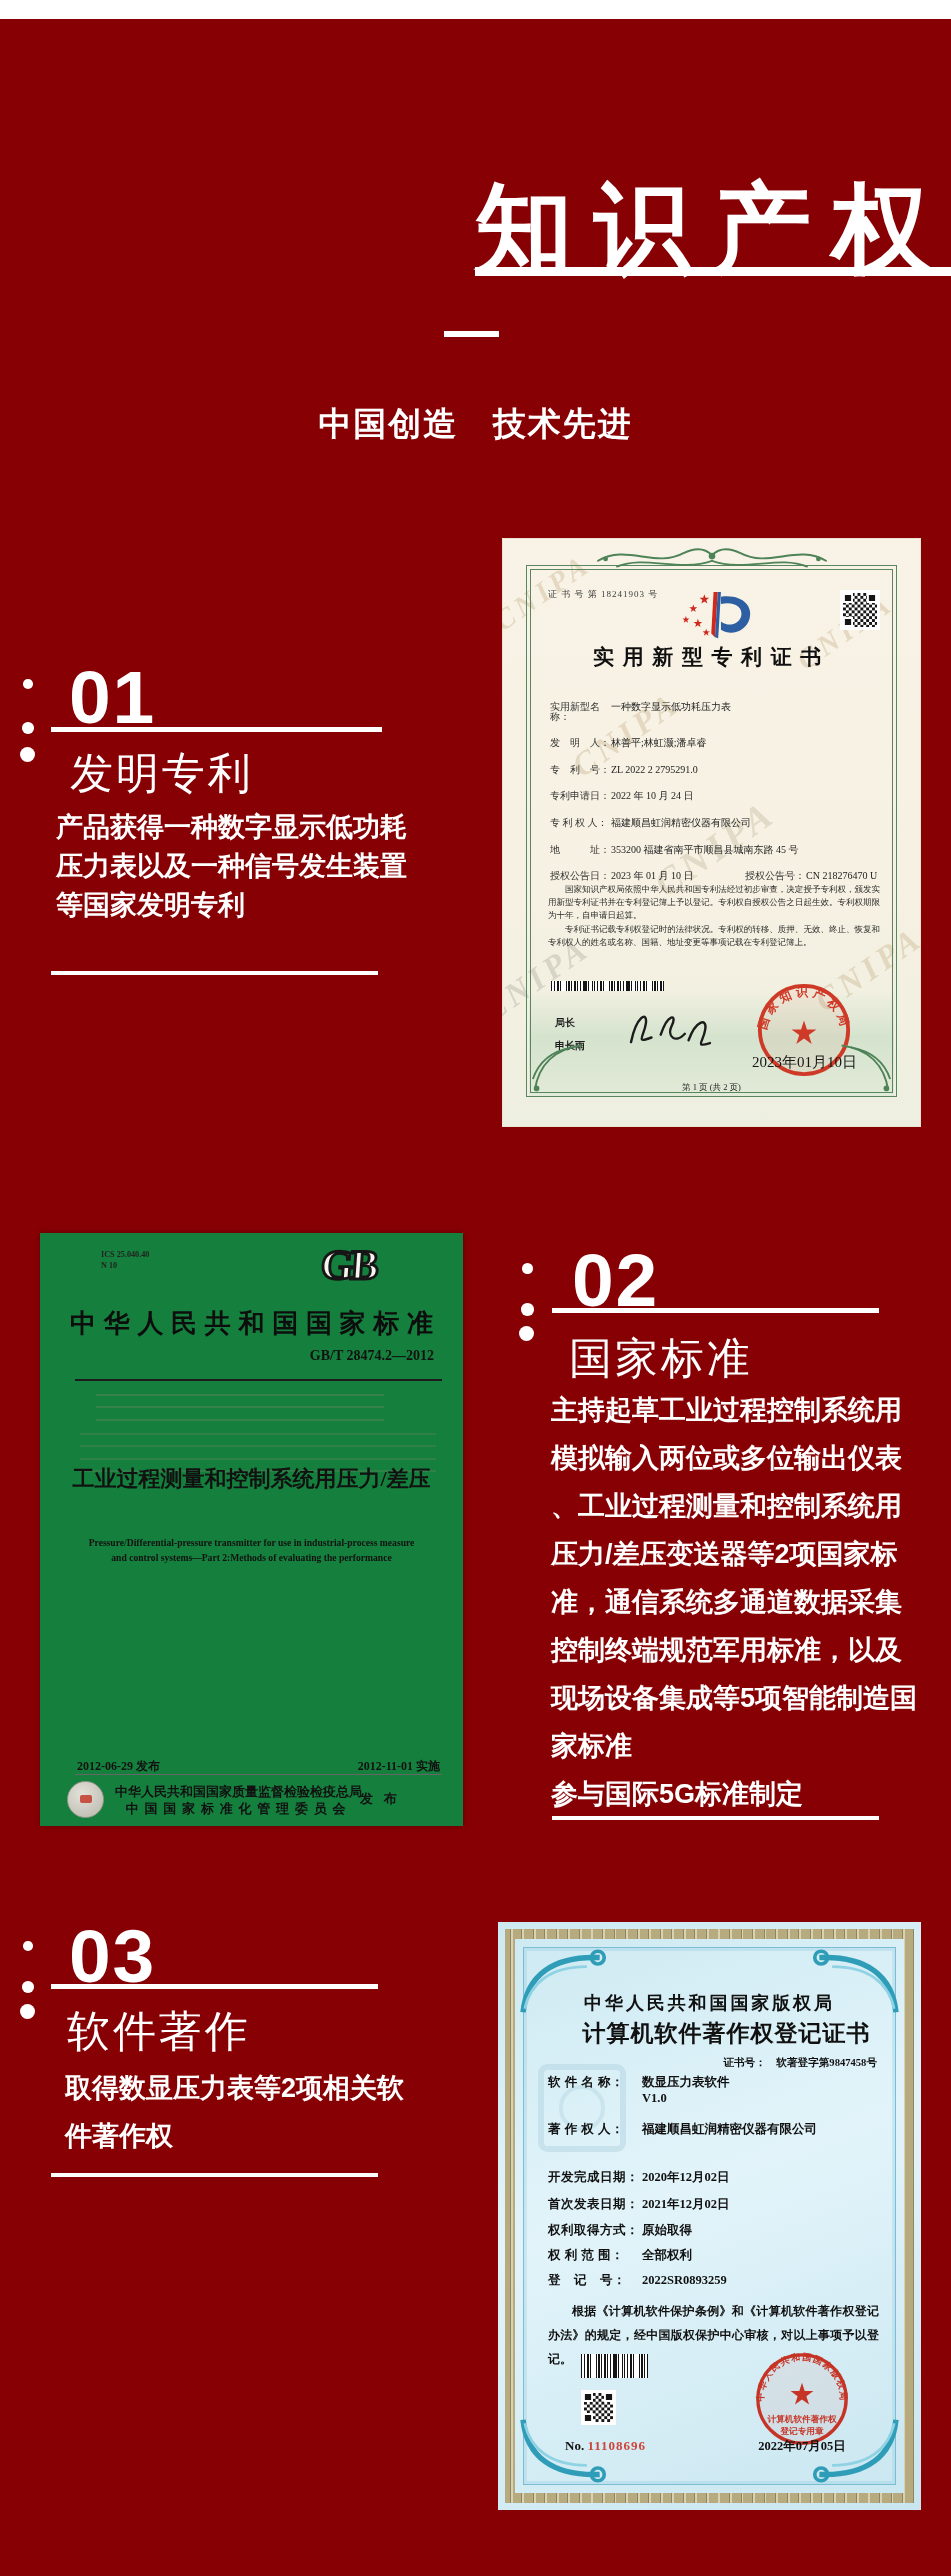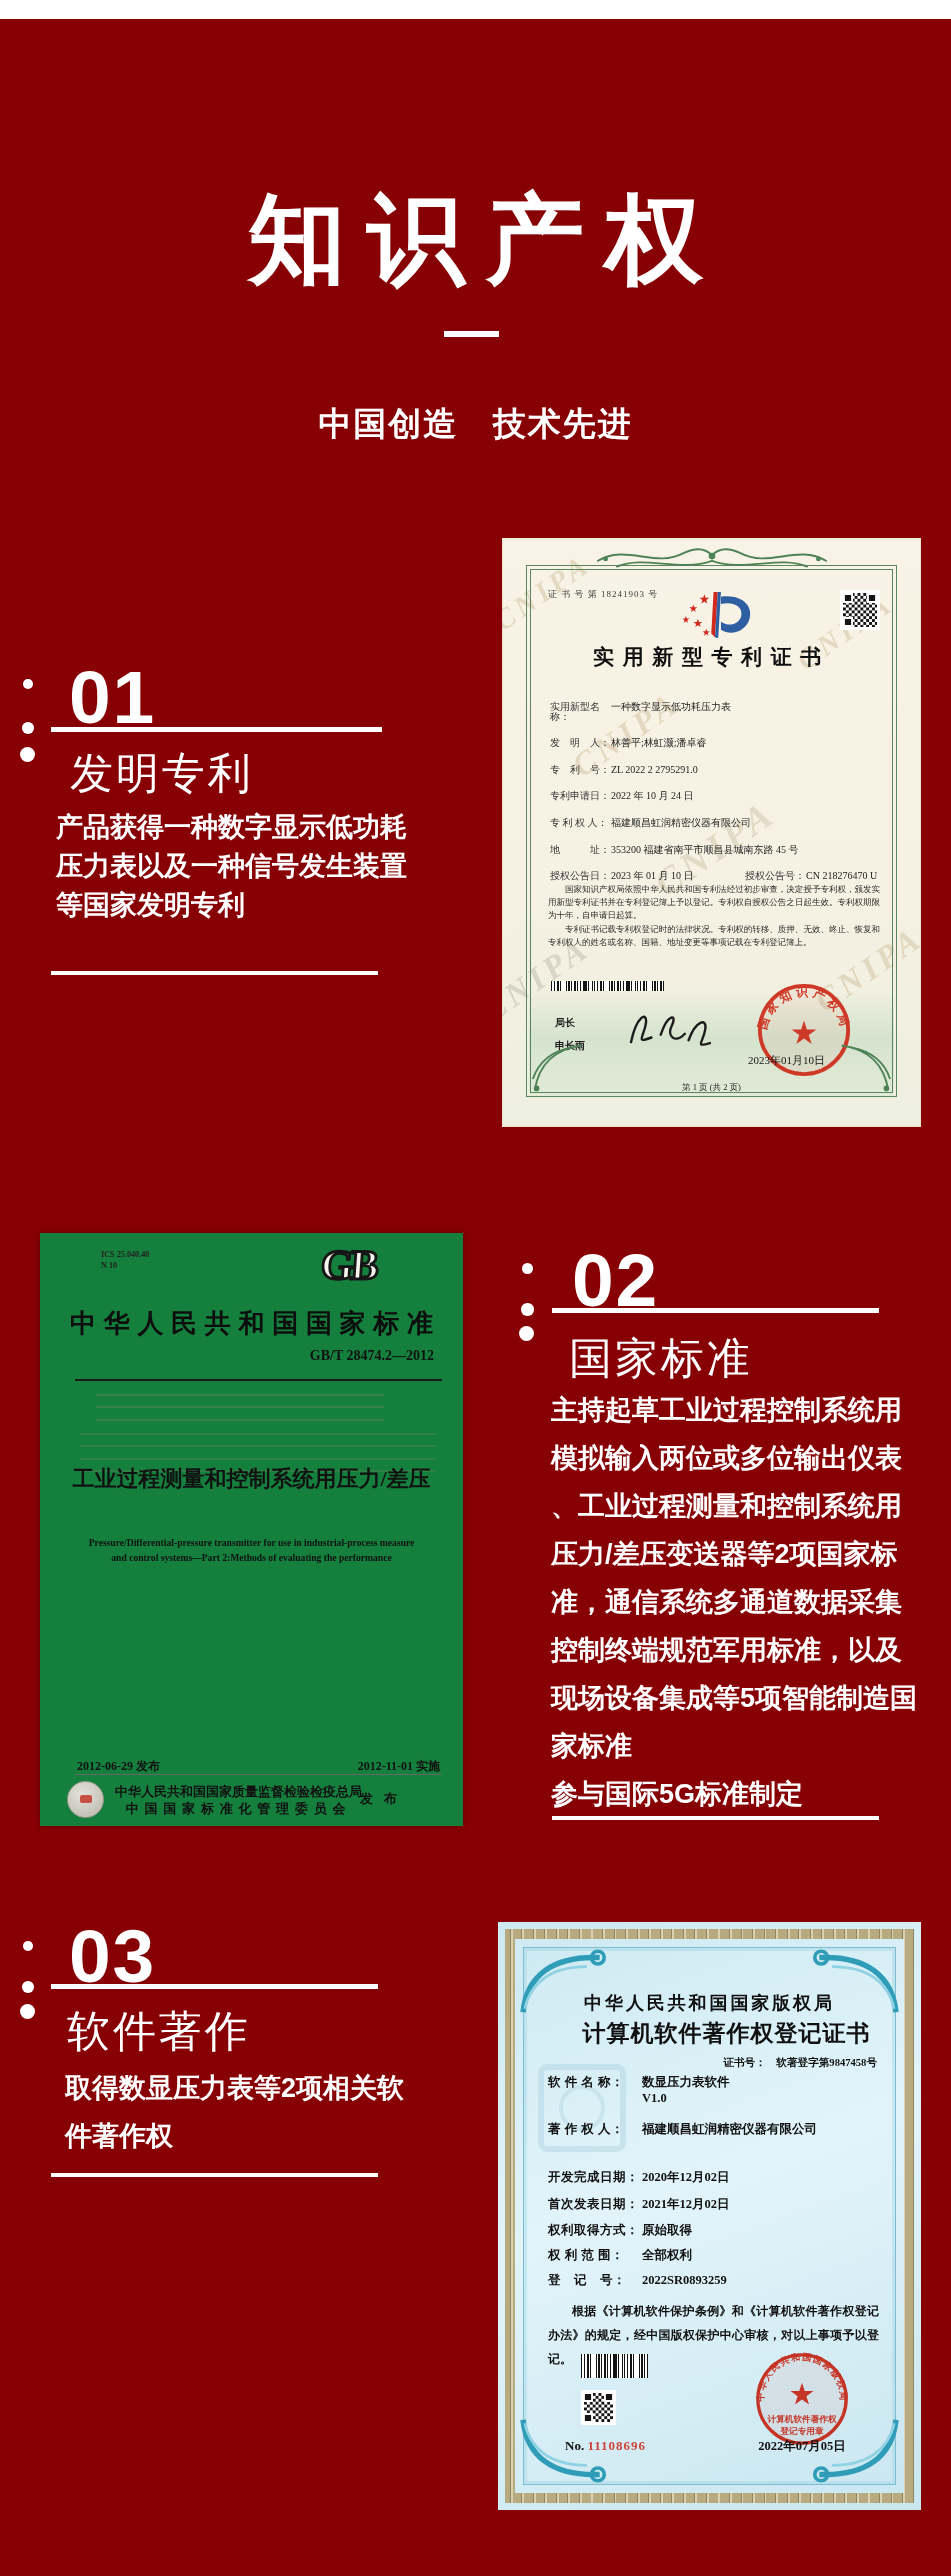--- a/index.html
+++ b/index.html
@@ -3,22 +3,22 @@
 <meta charset="utf-8">
 <style>
   * { margin:0; padding:0; box-sizing:border-box; }
   html,body { width:951px; background:#fff; }
   body { font-family:"Liberation Sans", sans-serif; }
   #page { position:relative; width:951px; height:2576px; background:#870104; overflow:hidden; }
   .abs { position:absolute; }
 
   
   #top-strip { left:0; top:0; width:951px; height:19px; background:#ffffff; }
-  #main-title { left:0; top:175px; width:100%; text-align:center; font-size:98px; font-weight:900;
-    letter-spacing:21px; text-indent:21px; color:#fff; }
+  #main-title { left:0; top:164px; width:100%; text-align:right; font-size:98px; font-weight:900;
+    letter-spacing:21px; text-indent:21px; color:#fff;text-decoration:underline; }
   #title-dash { left:444px; top:331px; width:55px; height:5.8px; background:#fff; }
   #subtitle { left:0; top:402px; width:100%; text-align:center; font-size:33px; font-weight:700;
     letter-spacing:1.9px; color:#fff; }
 
   
   .dot { position:absolute; background:#fff; border-radius:50%; }
   .sec-num { position:absolute; font-size:75px; font-weight:800; color:#fff; line-height:1; letter-spacing:1.9px; }
   .sec-rule { position:absolute; height:4.8px; background:#fff; }
   .sec-title { position:absolute; font-size:43px; font-weight:400; color:#fff; letter-spacing:2.9px; line-height:1.1; }
   .sec-body { position:absolute; font-size:27px; font-weight:700; color:#fff; white-space:pre-line; }
@@ -54,21 +54,21 @@
   #p-paras { left:46px; top:344px; width:332px; font-size:8.5px; line-height:13px;
     text-align:justify; color:#2b2b2b; }
   #p-paras p { text-indent:2em; margin-top:1px; }
   .barcode { position:absolute;
     background:repeating-linear-gradient(90deg,#141414 0 1.4px,#fff 1.4px 2.9px,#141414 2.9px 3.8px,#fff 3.8px 6.2px,#141414 6.2px 7.7px,#fff 7.7px 8.6px); }
   #p-barcode { left:49px; top:443px; width:113px; height:9.6px; }
   #p-director { left:53px; top:478px; font-size:10px; font-weight:600; color:#1d1d1d; }
   #p-director div { margin-bottom:8.6px; }
   #p-sign { left:120px; top:467px; width:96px; height:52px; }
   #p-seal { left:254px; top:444px; width:96px; height:96px; }
-  #p-date { left:224px; top:515px; width:121px; text-align:center; font-size:11px; color:#161616; }
+  #p-date { left:242px; top:515px; width:121px; text-align:center; font-size:15px; color:#161616; }
   #p-pageno { left:0; top:544px; width:100%; text-align:center; font-size:8.5px; color:#222; }
   #p-cont { left:0; top:600px; width:100%; text-align:center; font-size:7.9px; color:#333; }
   .p-corner { position:absolute; width:56px; height:56px; }
 
   
   #gb-doc { left:40px; top:1233px; width:423px; height:593px; background:#15803d; color:#111;
     box-shadow:0 0 5.8px rgba(0,0,0,0.3); }
   #gb-ics { left:61px; top:17.3px; font-size:8.2px; font-weight:700; line-height:10.6px; color:#222; }
   #gb-logo { left:281px; top:7.7px; font-size:42px; font-weight:900; letter-spacing:-2.9px;
     color:#f7f6ee; -webkit-text-stroke:2.9px #161616; transform:skewX(-4deg); }

